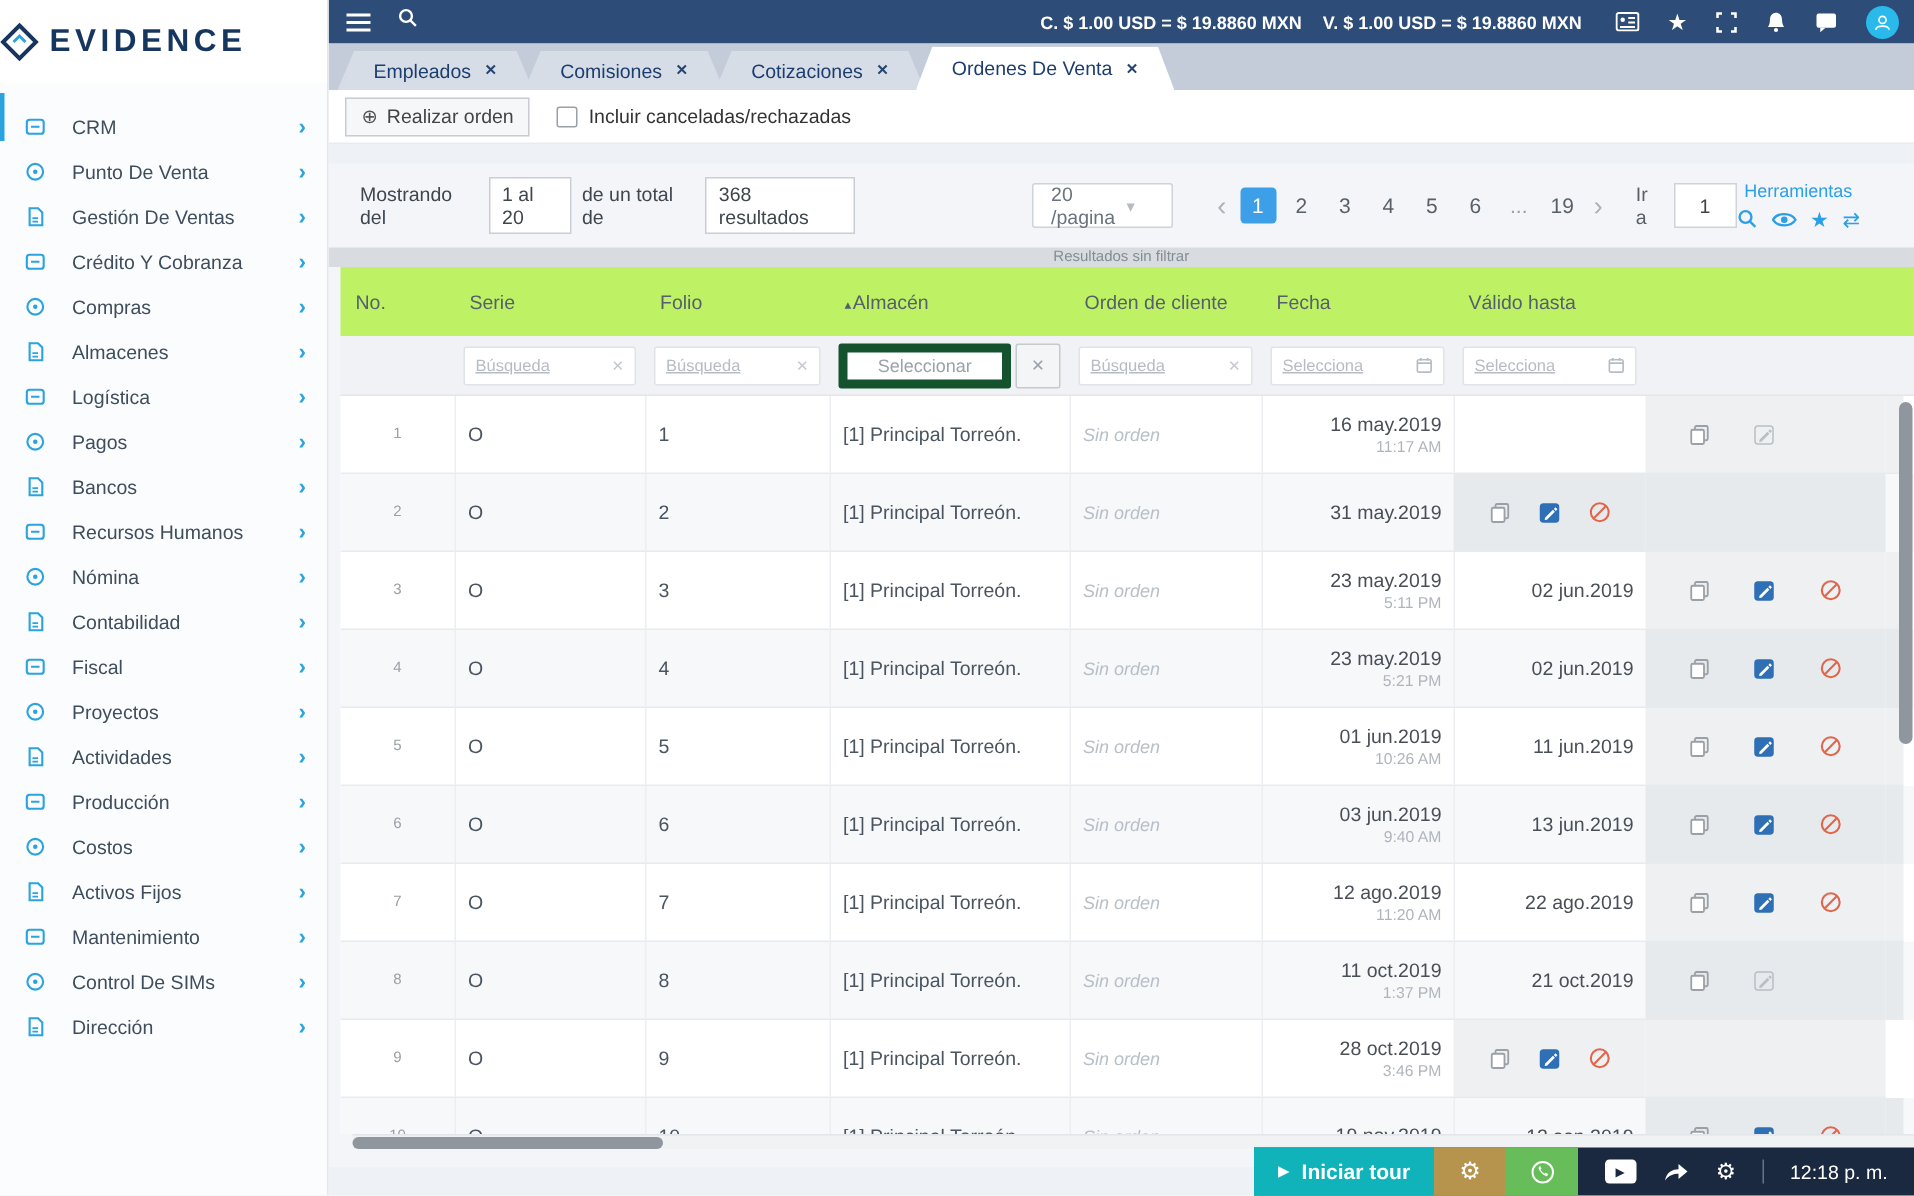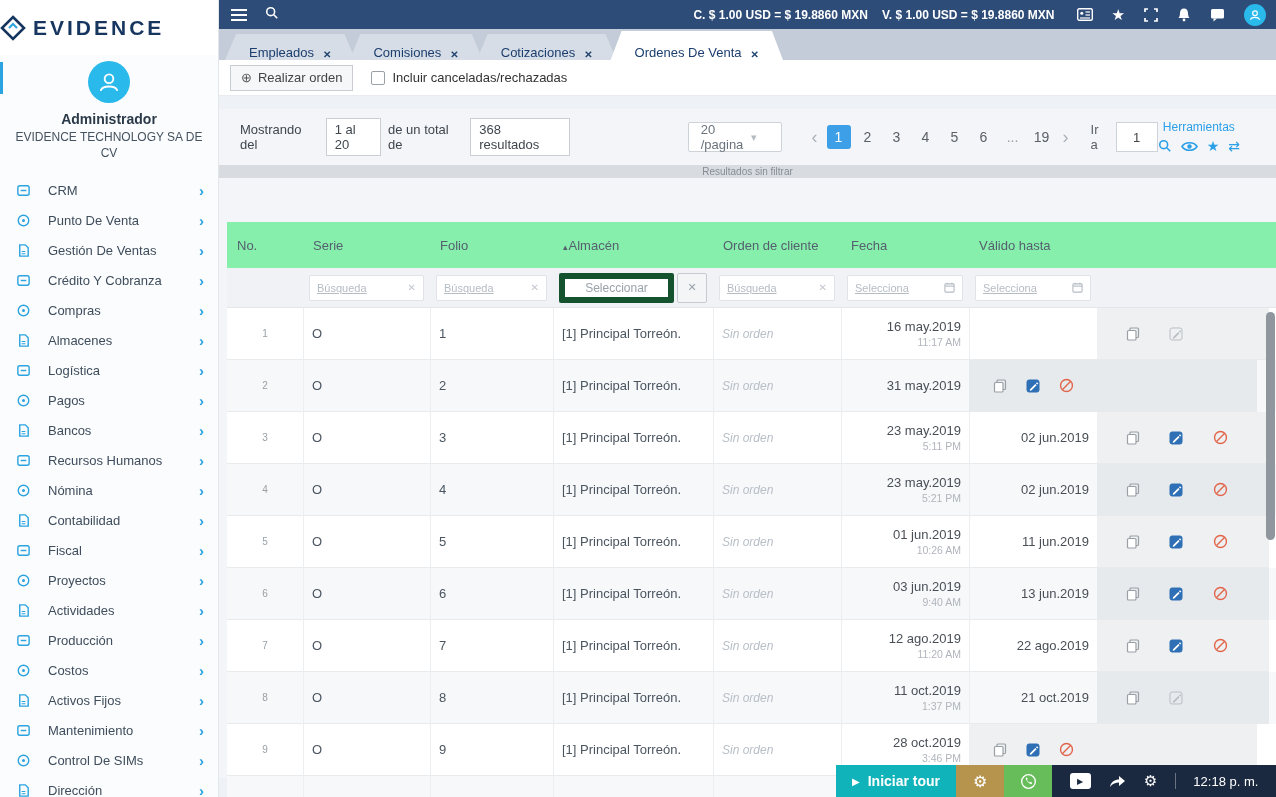--- a/index.html
+++ b/index.html
@@ -31,21 +31,21 @@
   .currency { margin-left:auto; font-size:12px; font-weight:bold; white-space:nowrap; }
   .currency + .currency { margin-left:14px; }
   .top-icons { display:flex; align-items:center; gap:19px; margin:0 10px 0 22px; }
   .top-icons .tico { cursor:pointer; display:flex; align-items:center; }
   .star-glyph { color:#fff; font-size:15px; }
   .avatar-sm { width:22px; height:22px; border-radius:50%; background:#29b9ea; display:flex; align-items:center; justify-content:center; }
 
   
   .tabstrip { position:absolute; left:219px; top:29px; width:1057px; height:31px; background:#c3ccd8;
     display:flex; align-items:flex-end; padding-left:6px; }
-  .tab { height:26px; display:flex; align-items:flex-end; padding:0 24px; margin-right:-6px;
+  .tab { height:26px; display:flex; align-items:center; padding:0 24px; margin-right:-6px;
     background:#d6dde6; clip-path:polygon(11px 0, calc(100% - 11px) 0, 100% 100%, 0 100%);
     font-size:13px; color:#1c3e6e; cursor:pointer; position:relative; }
   .tab.active { background:#fff; height:29px; z-index:2; }
   .tab .tclose { margin-left:9px; font-size:10px; font-weight:bold; color:#23456f; cursor:pointer; }
 
   
   .toolbar { position:absolute; left:219px; top:60px; width:1057px; height:36px; background:#fff;
     display:flex; align-items:center; border-bottom:1px solid #e8ebef; }
   .btn-new { margin-left:11px; height:26px; display:flex; align-items:center; gap:6px; padding:0 10px;
     background:#f6f7f8; border:1px solid #c9ccd1; font-size:13px; color:#444; cursor:pointer; }
@@ -73,21 +73,21 @@
     font-family:"Liberation Sans",sans-serif; }
   .tools { margin-left:auto; margin-right:22px; text-align:center; }
   .tools-label { font-size:12px; color:#2b9fe8; margin-bottom:4px; }
   .tools-icons { display:flex; gap:9px; justify-content:center; align-items:center; }
   .tools-icons span { color:#2b9fe8; font-size:14px; cursor:pointer; display:flex; align-items:center; }
 
   .filter-note { height:13px; background:#d8dce1; font-size:10px; color:#848c94; text-align:center; line-height:13px; }
 
   .grid { display:grid; grid-template-columns:76px 127px 123px 160px 128px 128px 128px 160px 12px; }
   .tbl { margin-left:8px; }
-  .thead { background:#86efac; height:46px; align-items:center;margin-top:44px; }
+  .thead { background:#bef264; height:46px; align-items:center; }
   .th { font-size:13px; color:#55606e; padding-left:10px; }
   .th.sorted .sort-caret { font-size:9px; color:#55606e; margin-right:1px; }
 
   .frow { background:#f0f2f5; height:40px; align-items:center; border-bottom:1px solid #e3e6ea; }
   .fcell { padding:0 6px; display:flex; align-items:center; gap:3px; }
   .f-input { flex:1; height:26px; background:#fff; border:1px solid #e0e3e7; border-radius:2px;
     display:flex; align-items:center; padding:0 7px; }
   .f-input .ph { flex:1; font-size:11px; color:#b6bcc4;text-decoration:underline; }
   .f-clear { font-size:10px; color:#c3c8ce; cursor:pointer; }
   .f-select { flex:1; height:30px; background:#fff; border:6px solid #14532d; border-radius:2px;
@@ -140,30 +140,20 @@
 <body>
 
 <div class="sidebar">
   <div class="left-accent"></div>
   <div class="logo-row">
     <svg width="26" height="26" viewBox="0 0 26 26">
       <path d="M13 2 L24 13 L13 24 L2 13 Z" fill="none" stroke="#16365f" stroke-width="2.6"></path>
       <path d="M9 13 L13 9 L17 13" fill="none" stroke="#2aa3e0" stroke-width="2"></path>
     </svg>
     <span class="logo-text">EVIDENCE</span>
-  </div>
-  <div class="user-block">
-    <div class="avatar-lg">
-      <svg width="26" height="26" viewBox="0 0 24 24">
-        <circle cx="12" cy="9" r="4" fill="none" stroke="#fff" stroke-width="1.7"></circle>
-        <path d="M4.5 19.5 C6.5 15 17.5 15 19.5 19.5" fill="none" stroke="#fff" stroke-width="1.7" stroke-linecap="round"></path>
-      </svg>
-    </div>
-    <div class="user-role">Administrador</div>
-    <div class="user-company">EVIDENCE TECHNOLOGY SA DE CV</div>
   </div>
   <div class="menu" id="sidebar-items">
       <div class="menu-item">
     <span class="micon icon">
           <svg width="15" height="15" viewBox="0 0 16 16">
             <rect x="2" y="3" width="12" height="10" rx="2" fill="none" stroke="#2aa3e0" stroke-width="1.5"></rect>
             <path d="M5 8 h6" stroke="#2aa3e0" stroke-width="1.5"></path>
           </svg>
         </span>
     <span class="mlabel">CRM</span>

